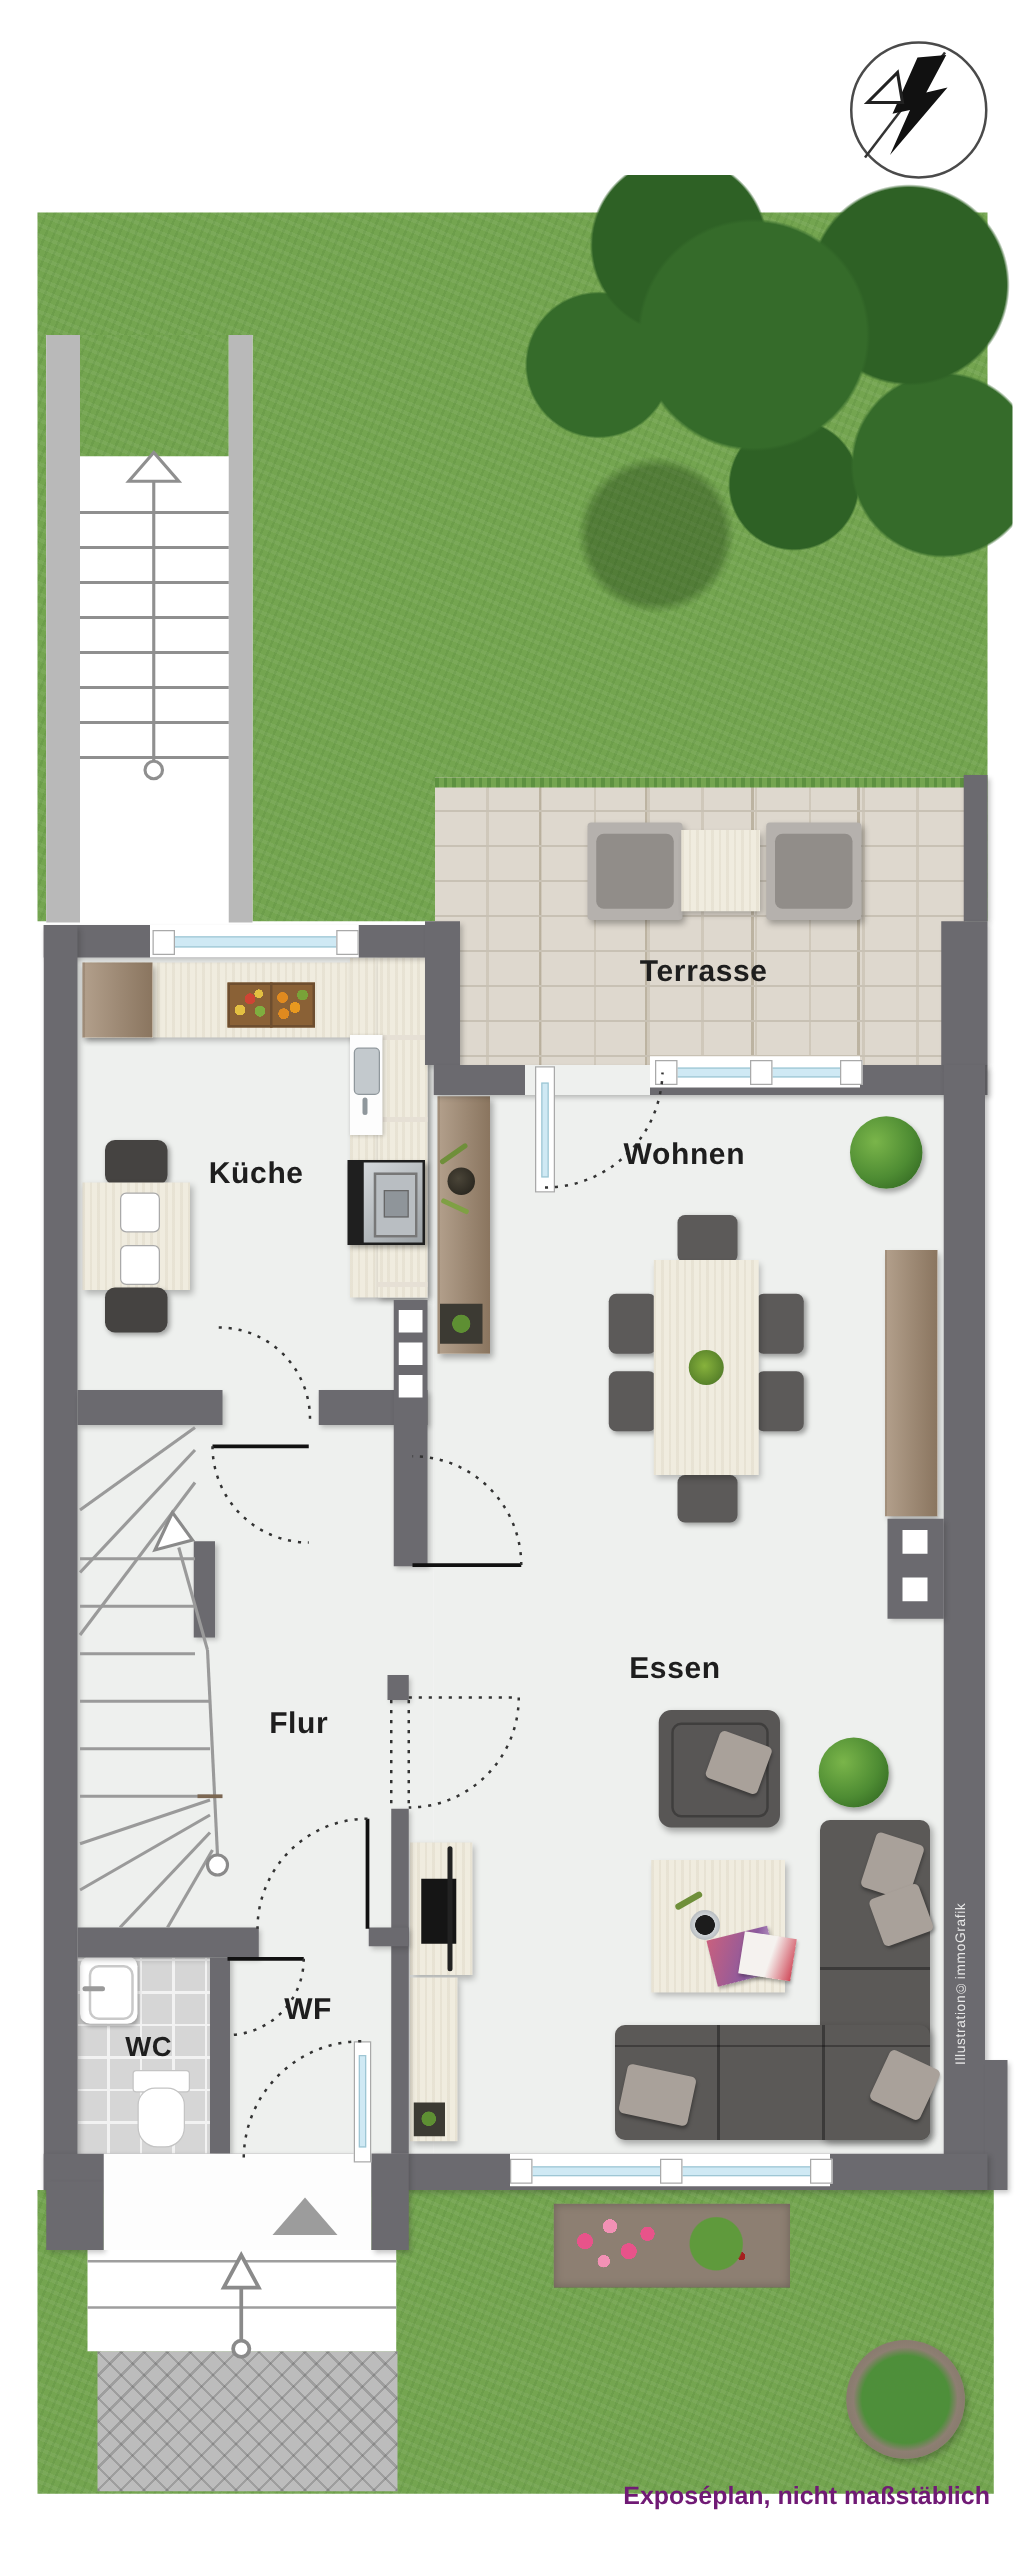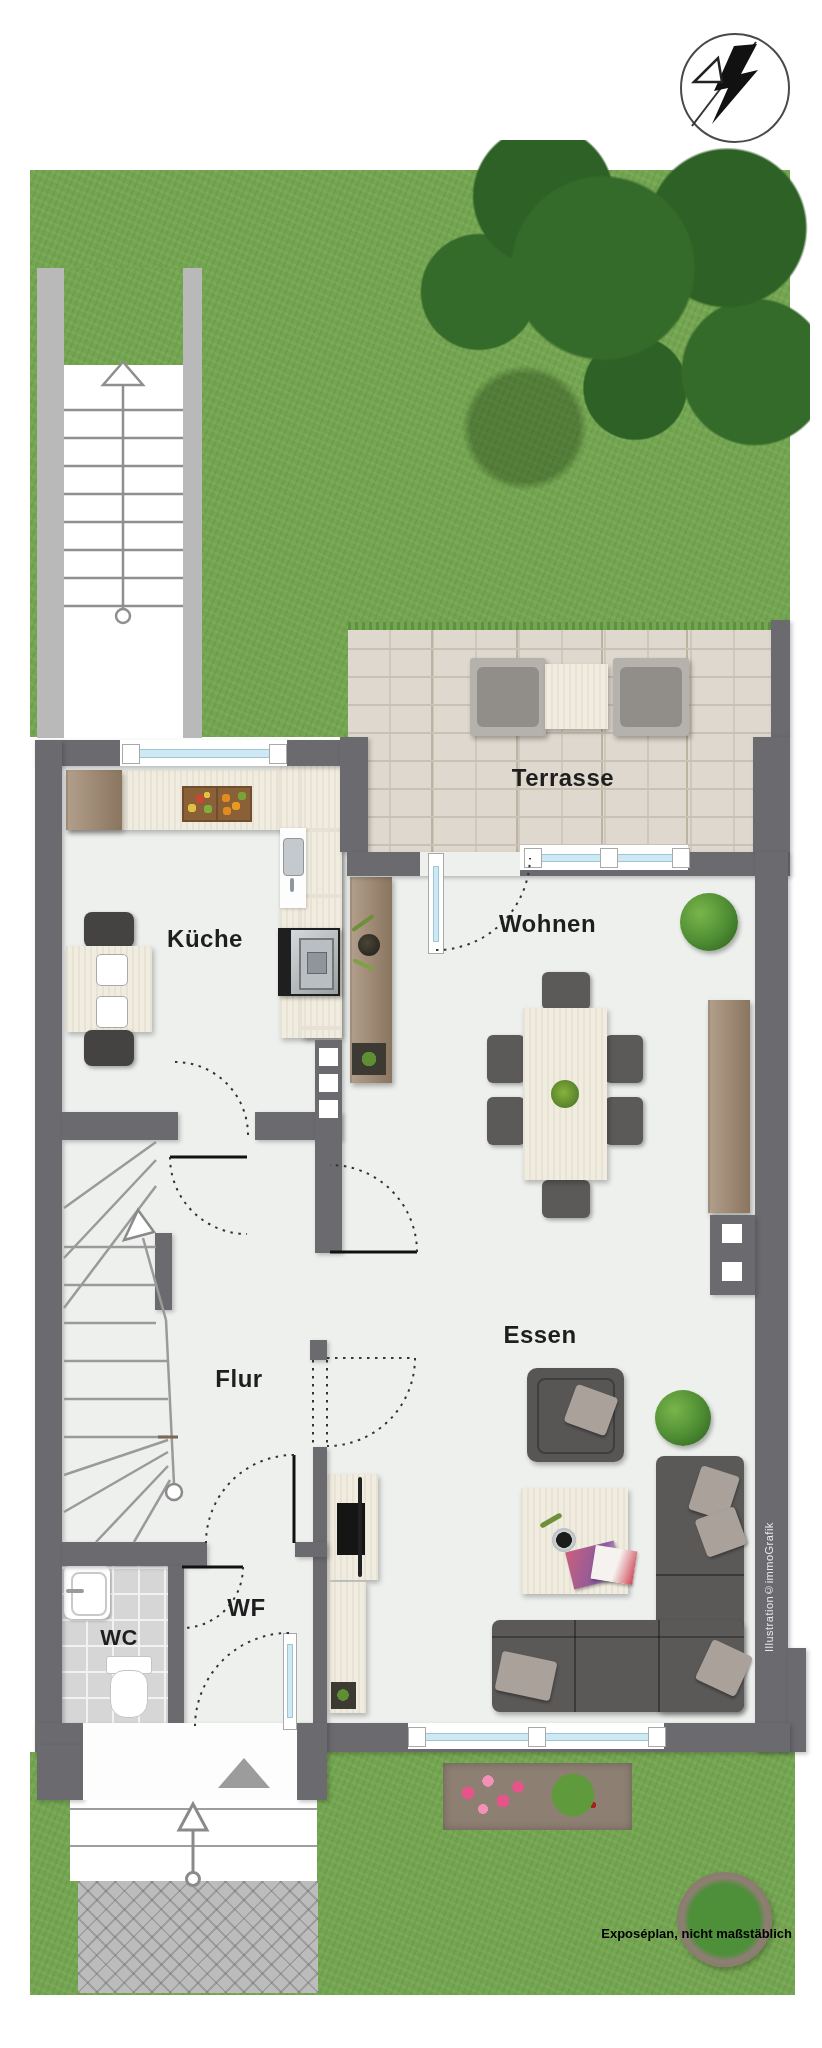--- a/index.html
+++ b/index.html
@@ -35,22 +35,22 @@
   .darkf{background:#5b5957;box-shadow:2px 3px 5px rgba(0,0,0,.3);}
   .pillow{position:absolute;background:#a9a19a;border-radius:4px;box-shadow:1px 2px 3px rgba(0,0,0,.35);}
   .plant{position:absolute;border-radius:50%;
      background:radial-gradient(circle at 35% 35%, #7ab54a, #4e8c33 55%, #2f6420 92%);
      box-shadow:2px 3px 4px rgba(0,0,0,.3);}
   .whitebox{position:absolute;background:#fff;border:1px solid #a9a9a9;}
   .glass{position:absolute;background:#cfe9f4;border:1px solid #9ec6d4;}
   .room-label{position:absolute;font-weight:700;font-size:24px;color:#1e1e1e;
      text-align:center;letter-spacing:.5px;}
   .niche{position:absolute;background:#ffffff;}
-  #caption{position:absolute;left:480px;top:1926px;width:312px;text-align:right;
-     font-size:13px;font-weight:700;color:#000000;}
+  #caption{position:absolute;left:480px;top:1986px;width:312px;text-align:right;
+     font-size:20px;font-weight:700;color:#701a75;}
   #credit{position:absolute;left:756px;top:1492px;width:26px;height:190px;
      writing-mode:vertical-rl;transform:rotate(180deg);font-size:11px;color:#e9e9e9;
      text-align:center;line-height:26px;letter-spacing:.5px;}
   svg{position:absolute;left:0;top:0;overflow:visible;}
 </style>
 </head>
 <body>
 
 <div id="plan">
 

